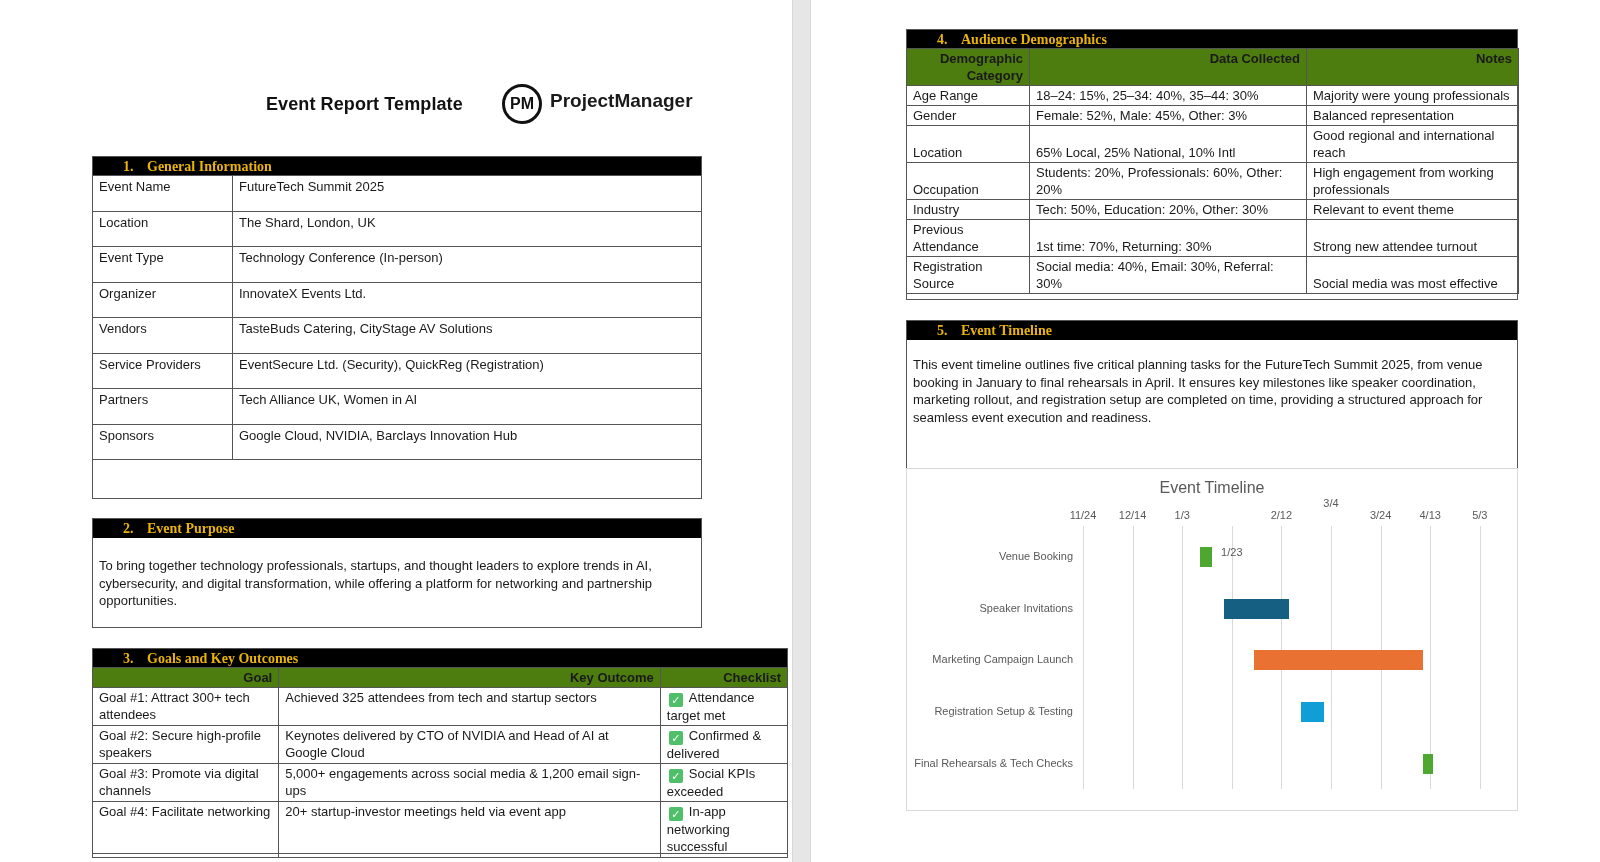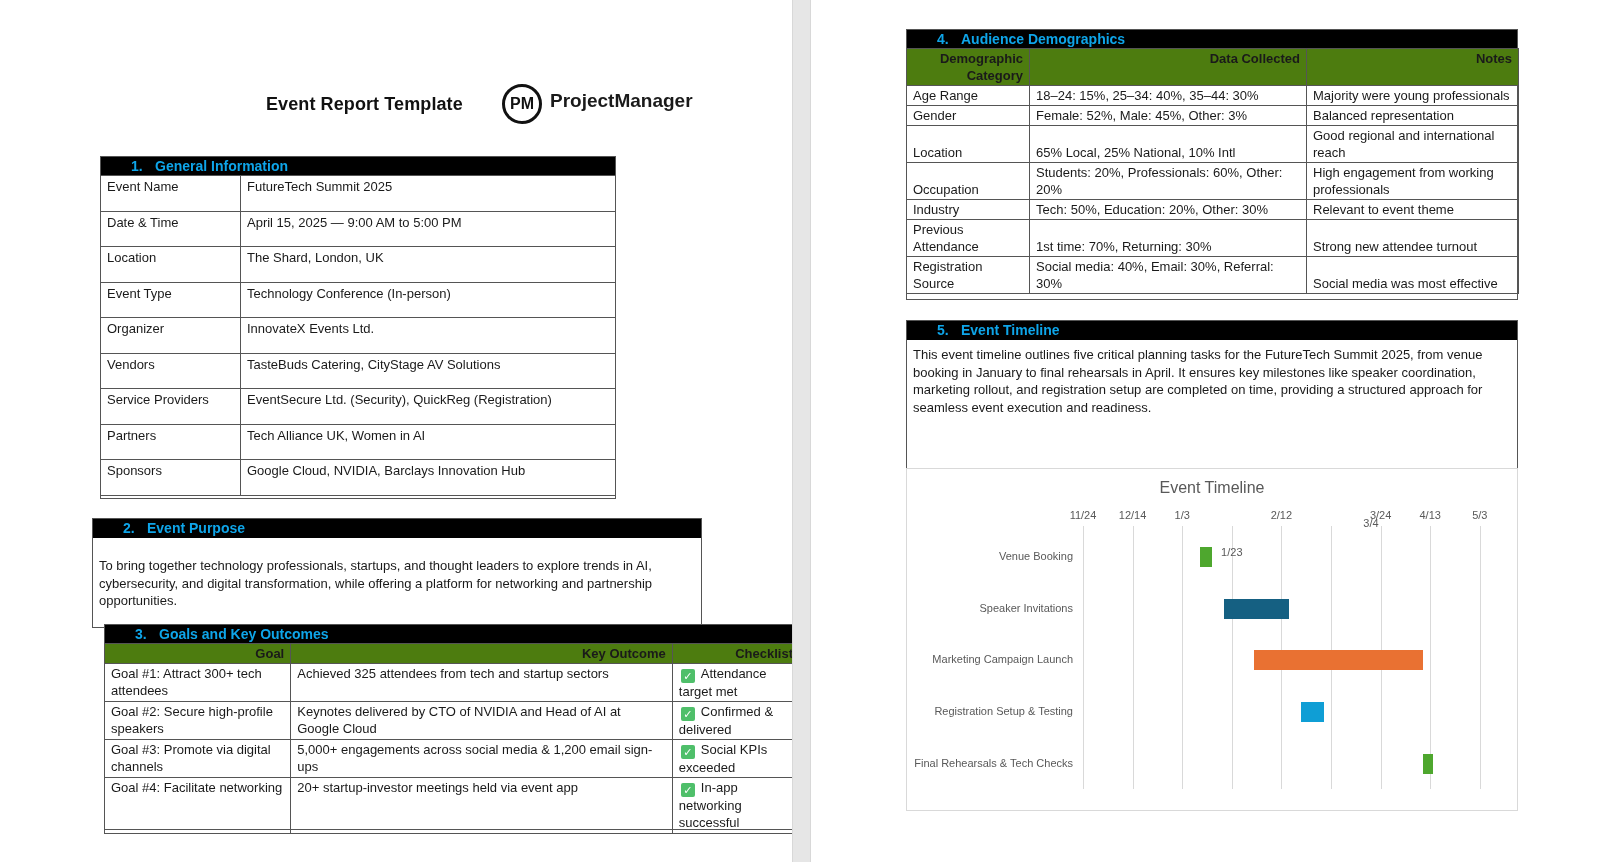--- a/index.html
+++ b/index.html
@@ -12,21 +12,21 @@
   .page-right { left: 811px; width: 789px; }
 
   
   .doc-title { position: absolute; left: 266px; top: 94px; font-size: 18px; font-weight: bold; color: #111; letter-spacing: 0.1px; }
   .logo { position: absolute; left: 502px; top: 84px; display: flex; align-items: center; }
   .logo-circle { width: 40px; height: 40px; border: 3px solid #111; border-radius: 50%; display: flex; align-items: center; justify-content: center; font-weight: bold; font-size: 16px; color: #111; }
   .logo-text { margin-left: 8px; font-size: 19px; font-weight: bold; color: #1a1a1a; margin-top: -6px; }
 
   
   .section { position: absolute; border: 1px solid #555; background: #fff; }
-  .sec-head { background: #000; color: #0ea5e9; font-weight: bold; font-size: 14px; height: 19px; line-height: 19px; padding-left: 30px; }
+  .sec-head { background: #000; color: #eab308; font-weight: bold; font-size: 14px; height: 19px; line-height: 19px; padding-left: 30px; font-family: Liberation Serif, serif; }
   .sec-head .num { display: inline-block; width: 24px; }
 
   table { border-collapse: collapse; width: 100%; table-layout: fixed; }
   td, th { border: 1px solid #555; font-size: 13px; vertical-align: top; padding: 1px 6px; line-height: 17px; color: #1a1a1a; }
   th { background: #4d7c0f; font-weight: bold; text-align: right; vertical-align: top; }
   .gi td { height: 35.5px; padding-top: 2px; }
   .gi td.lbl { width: 140px; }
 
   .para { font-size: 13px; line-height: 17.5px; padding: 0 6px; color: #1a1a1a; }
 
@@ -46,33 +46,29 @@
 </head>
 <body>
 
 <div class="page page-left">
   <div class="doc-title">Event Report Template</div>
   <div class="logo">
     <div class="logo-circle">PM</div>
     <div class="logo-text">ProjectManager</div>
   </div>
 
-  <div class="section" style="left:92px; top:156px; width:516px; height:343px;margin-left:8px;">
+  <div class="section" style="left:92px; top:156px; width:610px; height:343px;">
     <div class="sec-head"><span class="num">1.</span><span>General Information</span></div>
     <table class="gi" style="margin:-1px -1px 0 -1px; width:calc(100% + 2px);">
       <tbody id="gi-body">
           <tr>
             <td class="lbl">Event Name</td>
                     <td>FutureTech Summit 2025</td>
           </tr>
           <tr>
-            <td class="lbl">Date &amp; Time</td>
-                    <td>April 15, 2025 — 9:00 AM to 5:00 PM</td>
-          </tr>
-          <tr>
             <td class="lbl">Location</td>
                     <td>The Shard, London, UK</td>
           </tr>
           <tr>
             <td class="lbl">Event Type</td>
                     <td>Technology Conference (In-person)</td>
           </tr>
           <tr>
             <td class="lbl">Organizer</td>
                     <td>InnovateX Events Ltd.</td>
@@ -95,21 +91,21 @@
           </tr>
         </tbody>
     </table>
   </div>
 
   <div class="section" style="left:92px; top:518px; width:610px; height:110px;">
     <div class="sec-head"><span class="num">2.</span><span>Event Purpose</span></div>
     <div class="para" style="margin-top:19px;">To bring together technology professionals, startups, and thought leaders to explore trends in AI, cybersecurity, and digital transformation, while offering a platform for networking and partnership opportunities.</div>
   </div>
 
-  <div class="section" style="left:92px; top:624px; width:696px; height:206px;margin-left:12px;">
+  <div class="section" style="left:92px; top:648px; width:696px; height:206px;">
     <div class="sec-head"><span class="num">3.</span><span>Goals and Key Outcomes</span></div>
     <table class="goals" style="margin:-1px -1px 0 -1px; width:calc(100% + 2px);">
       <colgroup>
           <col style="width:164px">
           <col style="width:336px">
           <col style="width:112px">
         </colgroup>
       <thead>
         <tr>
           <th>Goal</th>
@@ -197,37 +193,37 @@
             <td>Registration Source</td>
                     <td>Social media: 40%, Email: 30%, Referral: 30%</td>
                     <td>Social media was most effective</td>
           </tr>
         </tbody>
     </table>
   </div>
 
   <div class="section" style="left:95px; top:320px; width:612px; height:159px;">
     <div class="sec-head"><span class="num">5.</span><span>Event Timeline</span></div>
-    <div class="para" style="margin-top:6px;">This event timeline outlines five critical planning tasks for the FutureTech Summit 2025, from venue booking in January to final rehearsals in April. It ensures key milestones like speaker coordination, marketing rollout, and registration setup are completed on time, providing a structured approach for seamless event execution and readiness.</div>
+    <div class="para" style="margin-top:16px;">This event timeline outlines five critical planning tasks for the FutureTech Summit 2025, from venue booking in January to final rehearsals in April. It ensures key milestones like speaker coordination, marketing rollout, and registration setup are completed on time, providing a structured approach for seamless event execution and readiness.</div>
   </div>
 
   <div class="chart" id="chart" style="left:95px; top:468px; width:612px; height:343px;">
     <div class="chart-title">Event Timeline</div>
   <div class="grid" style="left: 176px; top: 57px; height: 263px;"></div>
       <div class="tick" style="left: 176px; top: 40px;">11/24</div>
       <div class="grid" style="left: 225.6px; top: 57px; height: 263px;"></div>
       <div class="tick" style="left: 225.6px; top: 40px;">12/14</div>
       <div class="grid" style="left: 275.2px; top: 57px; height: 263px;"></div>
       <div class="tick" style="left: 275.2px; top: 40px;">1/3</div>
       <div class="grid" style="left: 324.8px; top: 57px; height: 263px;"></div>
       <div class="tick" style="left: 324.8px; top: 40px; margin-top: 37px;">1/23</div>
       <div class="grid" style="left: 374.4px; top: 57px; height: 263px;"></div>
       <div class="tick" style="left: 374.4px; top: 40px;">2/12</div>
       <div class="grid" style="left: 424px; top: 57px; height: 263px;"></div>
-      <div class="tick" style="left: 424px; top: 48px; margin-left: 40px;">3/4</div>
+      <div class="tick" style="left: 424px; top: 28px;">3/4</div>
       <div class="grid" style="left: 473.6px; top: 57px; height: 263px;"></div>
       <div class="tick" style="left: 473.6px; top: 40px;">3/24</div>
       <div class="grid" style="left: 523.2px; top: 57px; height: 263px;"></div>
       <div class="tick" style="left: 523.2px; top: 40px;">4/13</div>
       <div class="grid" style="left: 572.8px; top: 57px; height: 263px;"></div>
       <div class="tick" style="left: 572.8px; top: 40px;">5/3</div>
       <div class="cat" style="left: -4px; top: 81px;">Venue Booking</div>
       <div class="bar" style="left: 292.56px; width: 12.4px; top: 78px; height: 20px; background: rgb(78, 167, 46);"></div>
       <div class="cat" style="left: -4px; top: 132.7px;">Speaker Invitations</div>
       <div class="bar" style="left: 317.36px; width: 64.48px; top: 129.7px; height: 20px; background: rgb(21, 96, 130);"></div>

